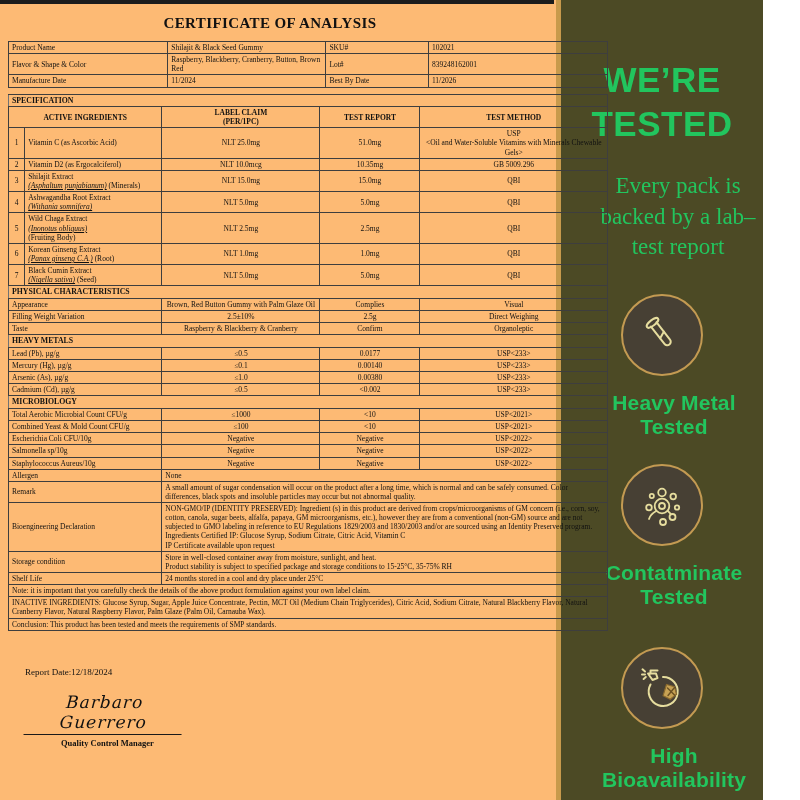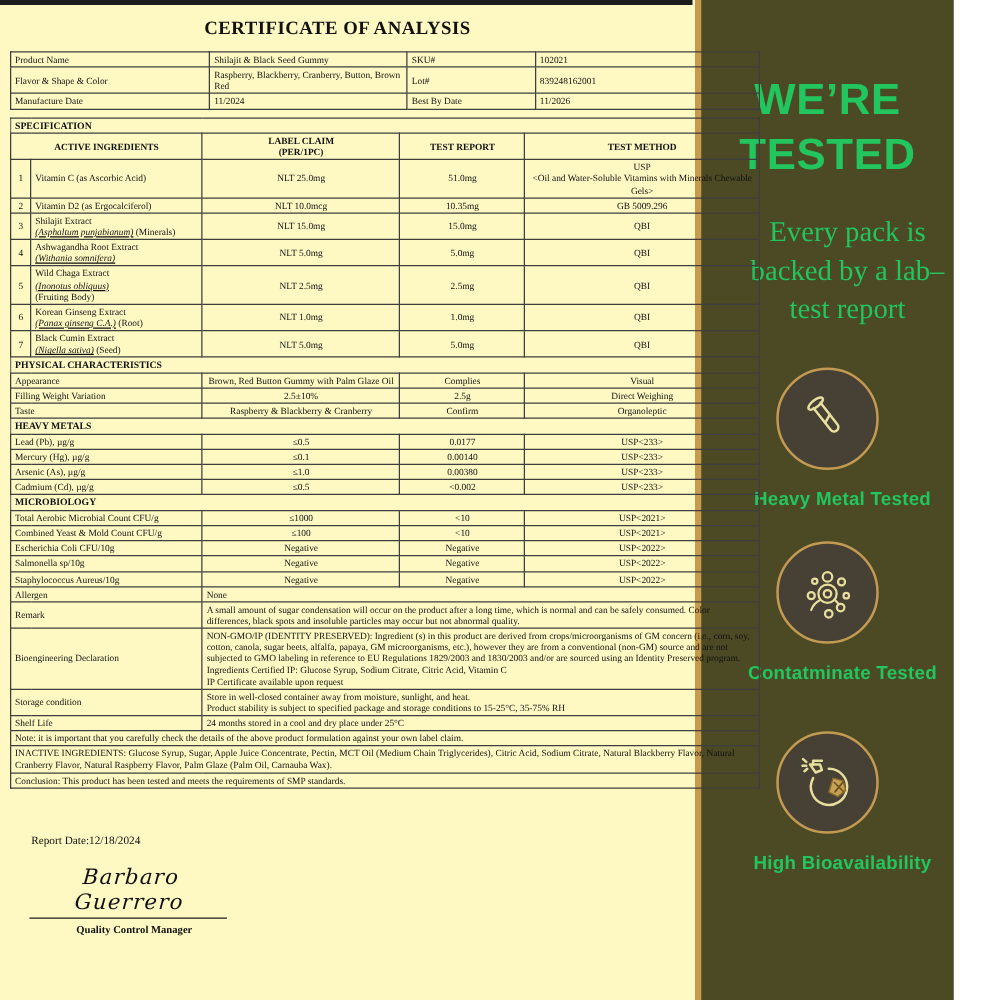--- a/index.html
+++ b/index.html
@@ -3,21 +3,21 @@
 <meta charset="utf-8">
 <style>
   * { box-sizing: border-box; }
   html,body { margin:0; padding:0; }
   body {
     width:800px; height:800px; display:flex; overflow:hidden;
     background:#ffffff; font-family:"Liberation Serif", serif; color:#111;
   }
 
   
-  .doc { width:556px; height:800px; background:#fef9c3; position:relative; }
+  .doc { width:556px; height:800px; background:#fdba74; position:relative; }
   .topbar { height:4px; background:#1c1c1c; width:554px; }
   .doc-title {
     text-align:center; font-weight:bold; font-size:15px;
     margin:11px 0 9px 0; letter-spacing:0.4px; width:540px;
   }
   table { border-collapse:collapse; width:600px; margin-left:8px; table-layout:fixed; }
   td, th {
     border:1px solid #3e3e3e; font-size:7.5px; line-height:1.22;
     padding:1px 3px; vertical-align:middle; font-weight:normal;
   }
@@ -53,21 +53,21 @@
   .side-subheading {
     margin-top:25px; font-family:"Liberation Serif", serif;
     font-size:23px; line-height:1.32; white-space:pre-line; font-weight:normal;padding-left:32px;
   }
   .badge-circle {
     width:82px; height:82px; border-radius:50%; background:#474034;
     border:2.5px solid #c39a52; margin:0 auto;
     display:flex; align-items:center; justify-content:center;
   }
   .b1 { margin-top:32px; } .b2 { margin-top:25px; } .b3 { margin-top:38px; }
-  .badge-label { margin-top:15px; font-size:15px; font-weight:bold; letter-spacing:0.2px;margin-left:24px; }
+  .badge-label { margin-top:15px; font-size:21px; font-weight:bold; letter-spacing:0.2px;margin-left:24px; }
   .icon-svg { display:block; }
 </style>
 </head>
 <body>
 
 <div class="doc">
   <div class="topbar"></div>
   <div class="doc-title">CERTIFICATE OF ANALYSIS</div>
 
   <table>

